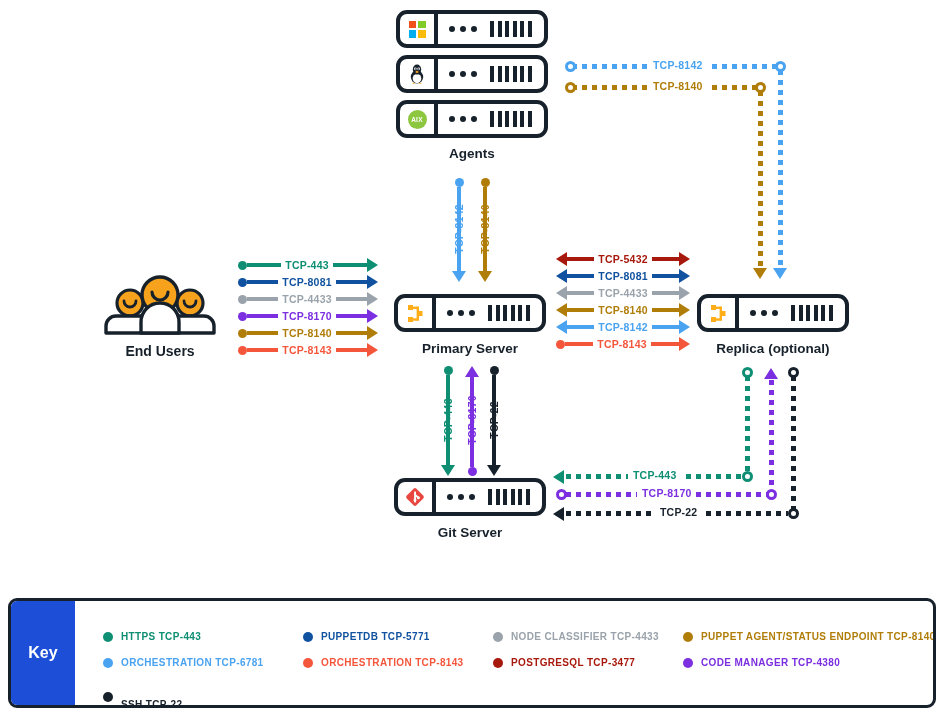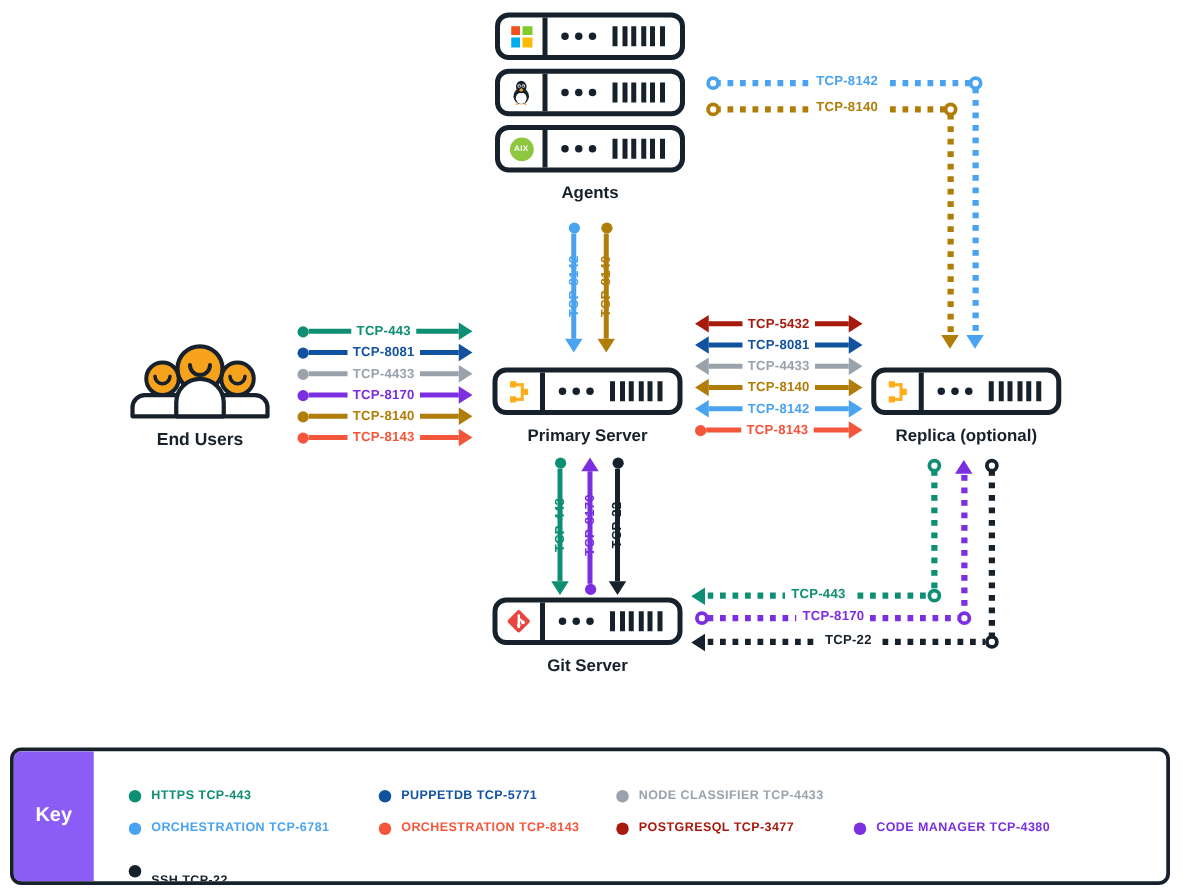--- a/index.html
+++ b/index.html
@@ -59,21 +59,21 @@
   .ring{position:absolute;width:11px;height:11px;border-radius:50%;background:#fff;
         box-sizing:border-box;}
   .dlbl{position:absolute;font-size:10.5px;font-weight:bold;letter-spacing:.2px;
         background:#fff;padding:0 5px;white-space:nowrap;}
   .tri{position:absolute;width:0;height:0;}
 
   
   #key-panel{position:absolute;left:8px;top:598px;width:928px;height:110px;
              border:3px solid #17212b;border-radius:9px;background:#fff;
              box-sizing:border-box;overflow:hidden;display:flex;}
-  #key-badge{width:64px;flex:0 0 64px;background:#8b5cf6;display:flex;
+  #key-badge{width:64px;flex:0 0 64px;background:#1d4ed8;display:flex;
              align-items:center;justify-content:center;color:#fff;
              font-size:16px;font-weight:bold;}
   #key-body{flex:1;position:relative;}
   .keyitem{position:absolute;display:flex;align-items:center;gap:8px;white-space:nowrap;}
   .keyitem .kdot{width:10px;height:10px;border-radius:50%;flex:0 0 10px;}
   .keyitem .ktxt{font-size:10px;font-weight:bold;letter-spacing:.35px;}
 </style>
 </head>
 <body>
 
@@ -427,20 +427,24 @@
         <span class="ktxt" style="color: rgb(14, 143, 115);">HTTPS TCP-443</span>
       </div>
       <div class="keyitem" style="left: 228px; top: 30px;">
         <span class="kdot" style="background: rgb(16, 82, 159);"></span>
         <span class="ktxt" style="color: rgb(16, 82, 159);">PUPPETDB TCP-5771</span>
       </div>
       <div class="keyitem" style="left: 418px; top: 30px;">
         <span class="kdot" style="background: rgb(154, 163, 171);"></span>
         <span class="ktxt" style="color: rgb(154, 163, 171);">NODE CLASSIFIER TCP-4433</span>
       </div>
+      <div class="keyitem" style="left: 608px; top: 30px;">
+        <span class="kdot" style="background: rgb(176, 125, 9);"></span>
+        <span class="ktxt" style="color: rgb(176, 125, 9);">PUPPET AGENT/STATUS ENDPOINT TCP-8140</span>
+      </div>
       <div class="keyitem" style="left: 28px; top: 56px;">
         <span class="kdot" style="background: rgb(74, 163, 240);"></span>
         <span class="ktxt" style="color: rgb(74, 163, 240);">ORCHESTRATION TCP-6781</span>
       </div>
       <div class="keyitem" style="left: 228px; top: 56px;">
         <span class="kdot" style="background: rgb(244, 86, 60);"></span>
         <span class="ktxt" style="color: rgb(244, 86, 60);">ORCHESTRATION TCP-8143</span>
       </div>
       <div class="keyitem" style="left: 418px; top: 56px;">
         <span class="kdot" style="background: rgb(168, 25, 13);"></span>

